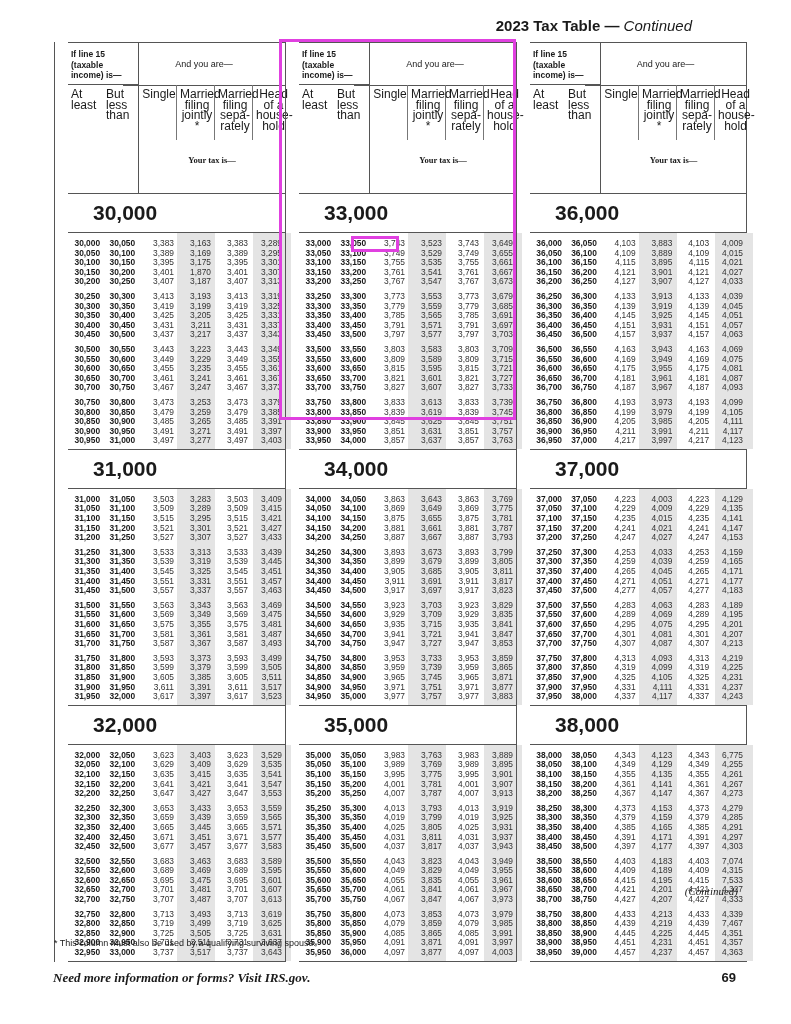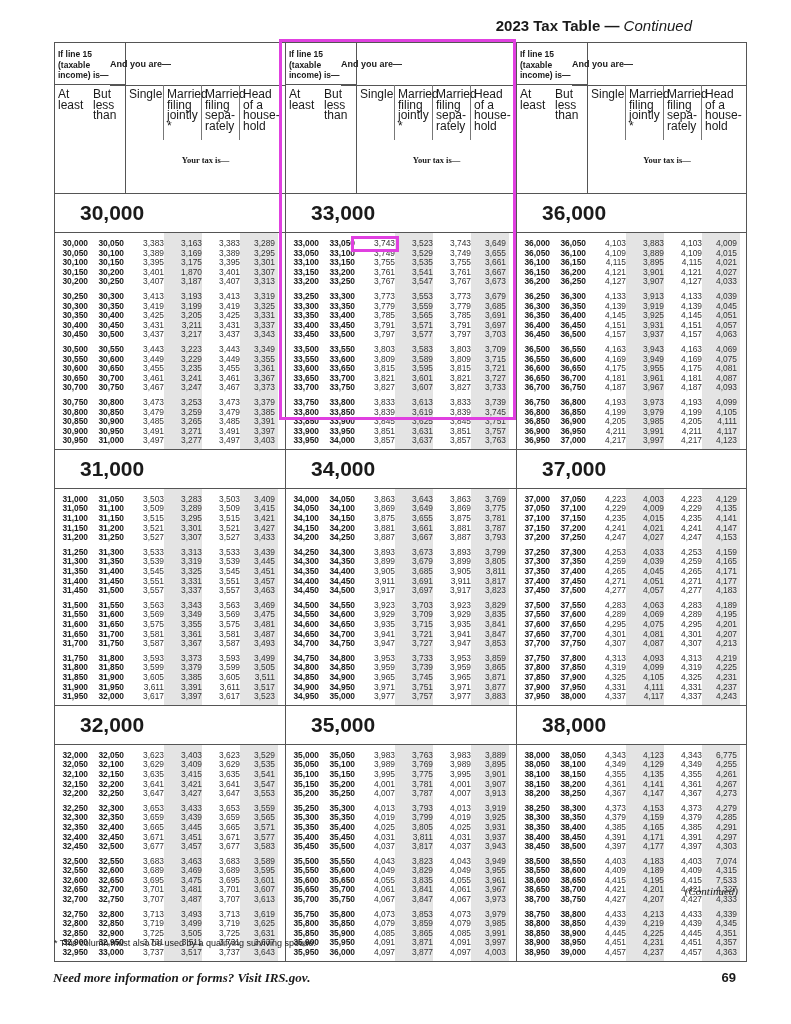--- a/index.html
+++ b/index.html
@@ -1,28 +1,28 @@
 <!DOCTYPE html>
 <html><head>
 <meta charset="utf-8">
 <style>
   html,body{margin:0;padding:0;background:#fff;}
   body{width:791px;height:1024px;position:relative;font-family:"Liberation Sans",sans-serif;color:#1a1a1a;overflow:hidden;}
   .page-title{position:absolute;top:17px;right:99px;font-size:15px;font-weight:bold;}
   .page-title i{font-weight:normal;font-style:italic;}
   .tables{position:absolute;top:42px;left:54px;width:693px;display:flex;}
-  .col{width:231px;border-left:1px solid #555;box-sizing:border-box;position:relative;}
+  .col{width:231px;border-left:1px solid #555;box-sizing:border-box;position:relative;padding-left:13px;}
   .col:last-child{border-right:1px solid #555;}
   .hdr{border-top:1px solid #555;height:150px;position:relative;border-bottom:1px solid #555;}
   .hdr .iflabel{position:absolute;left:0;top:0;width:71px;height:42px;border-right:1px solid #555;border-bottom:1px solid #555;font-size:8.5px;font-weight:bold;padding:6px 0 0 3px;line-height:10.5px;box-sizing:border-box;height:42px;}
-  .hdr .andlabel{position:absolute;left:55px;top:0;right:0;height:42px;border-bottom:1px solid #555;font-size:9px;font-weight:bold;text-align:left;line-height:42px;}
+  .hdr .andlabel{position:absolute;left:55px;top:0;right:0;height:42px;border-bottom:1px solid #555;font-size:9px;font-weight:normal;text-align:center;line-height:42px;}
   .hdr .sub{position:absolute;top:42px;font-size:12px;line-height:10.5px;padding:4px 0 0 3px;box-sizing:border-box;}
   .hdr .atleast{left:0;width:35px;}
   .hdr .butless{left:35px;width:36px;border-right:1px solid #555;height:108px;}
-  .hdr .fs{height:55px;width:38px;border-right:1px solid #777;}
+  .hdr .fs{height:55px;width:38px;border-right:1px solid #777;text-align:center;}
   .hdr .fs.last{border-right:none;}
   .hdr .yourtax{position:absolute;left:71px;right:0;top:112px;font-size:8.5px;font-weight:bold;text-align:center;font-family:Liberation Serif, serif;}
   .block-head{height:38px;border-bottom:1px solid #555;font-size:21px;font-weight:bold;padding-left:25px;line-height:38px;}
   .block{position:relative;border-bottom:1px solid #555;}
   .shade{position:absolute;top:0;bottom:0;width:38px;background:#e4e4e4;}
   .rows{position:relative;padding:6px 0 3px 0;}
   .row{display:flex;font-size:8.4px;height:9.6px;line-height:9.6px;}
   .row.gap{margin-top:5px;}
   .row span{display:block;text-align:right;box-sizing:border-box;}
   .c1{width:33px;font-weight:bold;}
@@ -1550,21 +1550,21 @@
             <span class="c4">4,213</span>
             <span class="c5">4,433</span>
             <span class="c6">4,339</span>
           </div>
           <div class="row">
             <span class="c1">38,800</span>
             <span class="c2">38,850</span>
             <span class="c3">4,439</span>
             <span class="c4">4,219</span>
             <span class="c5">4,439</span>
-            <span class="c6">4,345</span>
+            <span class="c6">7,467</span>
           </div>
           <div class="row">
             <span class="c1">38,850</span>
             <span class="c2">38,900</span>
             <span class="c3">4,445</span>
             <span class="c4">4,225</span>
             <span class="c5">4,445</span>
             <span class="c6">4,351</span>
           </div>
           <div class="row">

